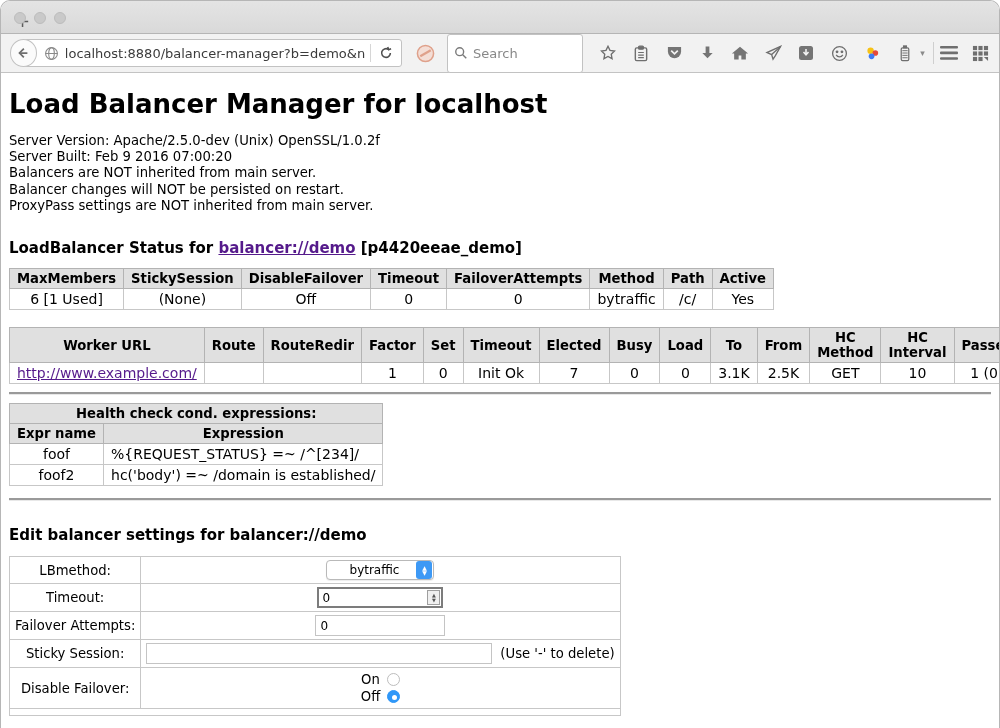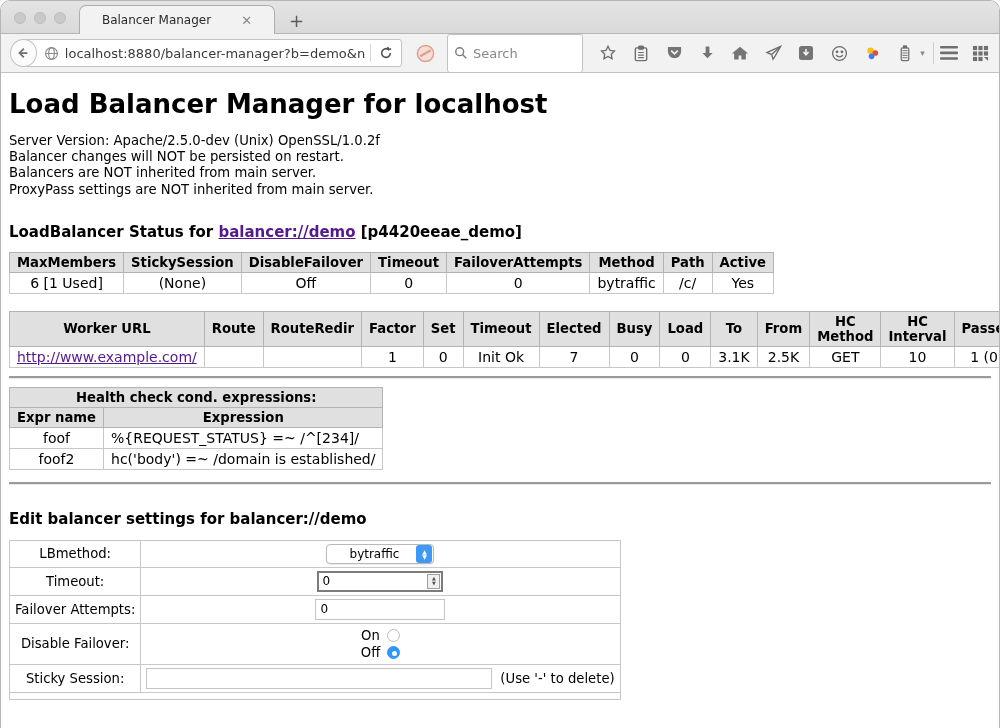--- a/index.html
+++ b/index.html
@@ -89,24 +89,20 @@
 <body>
 
 <div class="window">
 
   <div class="tabbar">
     <div class="traffic">
       <span></span>
       <span></span>
       <span></span>
     </div>
-    <div class="tab">
-      <span class="tab-title">Balancer Manager</span>
-      <span class="tab-close">✕</span>
-    </div>
     <div class="newtab">+</div>
   </div>
 
   <div class="navbar">
     <div class="backbtn">
       <svg width="14" height="14" viewBox="0 0 16 16" fill="none" stroke="#6f6f6f" stroke-width="2">
           <path d="M9 3 L4 8 L9 13"></path>
           <path d="M4.5 8 H13"></path>
         </svg>
     </div>
@@ -225,22 +221,23 @@
         </svg>
     </span>
   </div>
 
   <div class="content">
 
     <h1 class="pgtitle">Load Balancer Manager for localhost</h1>
 
     <div class="srvinfo">
       <div>Server Version: Apache/2.5.0-dev (Unix) OpenSSL/1.0.2f</div>
+      <div>Server Built: Feb 9 2016 07:00:20</div>
+      <div>Balancers are NOT inherited from main server.</div>
       <div>Balancer changes will NOT be persisted on restart.</div>
-      <div>Balancers are NOT inherited from main server.</div>
       <div>ProxyPass settings are NOT inherited from main server.</div>
     </div>
 
     <h3 class="sect"><span>LoadBalancer Status for </span><a href="#">balancer://demo</a><span> [p4420eeae_demo]</span></h3>
 
     <table class="lb">
       <tbody>
           <tr>
         <th>MaxMembers</th>
         <th>StickySession</th>
@@ -363,42 +360,42 @@
       </tr>
       <tr>
         <td class="flabel">Failover Attempts:</td>
         <td>
           <div class="centerbox">
             <input class="txtinput" style="width: 130px;" value="0">
           </div>
         </td>
       </tr>
       <tr>
+        <td class="flabel">Sticky Session:</td>
+        <td>
+          <div class="stickyrow">
+            <input class="txtinput" value="" style="">
+            <span class="hint">(Use '-' to delete)</span>
+          </div>
+        </td>
+      </tr>
+      <tr>
         <td class="flabel">Disable Failover:</td>
         <td>
           <div class="radioline">
                 <span>On</span>
                 <span class="radio"></span>
               </div>
           <div class="radioline">
                 <span>Off</span>
                 <span class="radio checked"></span>
               </div>
         </td>
       </tr>
       <tr>
-        <td class="flabel">Sticky Session:</td>
-        <td>
-          <div class="stickyrow">
-            <input class="txtinput" value="" style="">
-            <span class="hint">(Use '-' to delete)</span>
-          </div>
-        </td>
-      </tr>
-      <tr>
         <td colspan="2" class="submitrow">
           
         </td>
       </tr>
     </tbody>
       </table>
 
   </div>
 </div>
 

